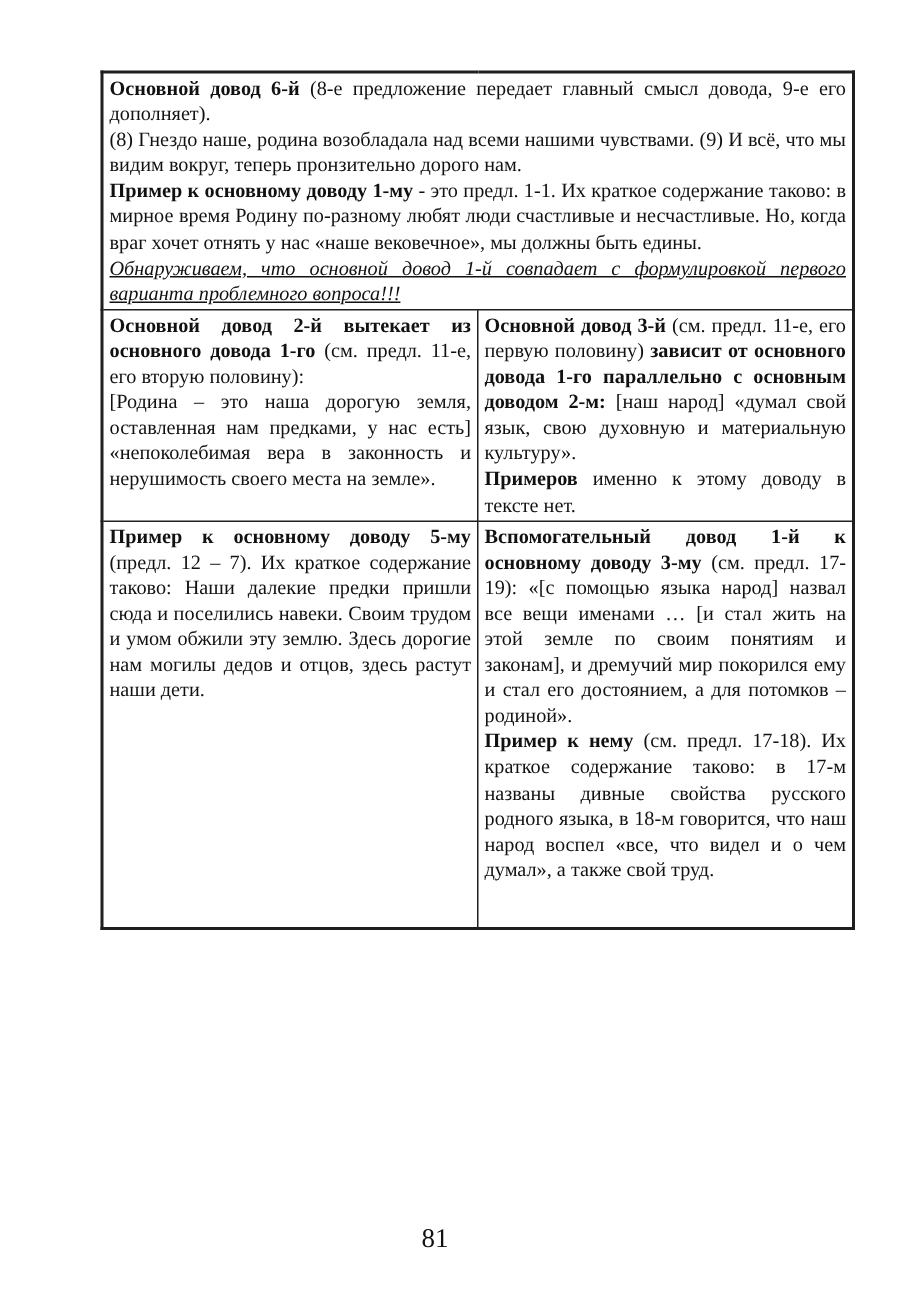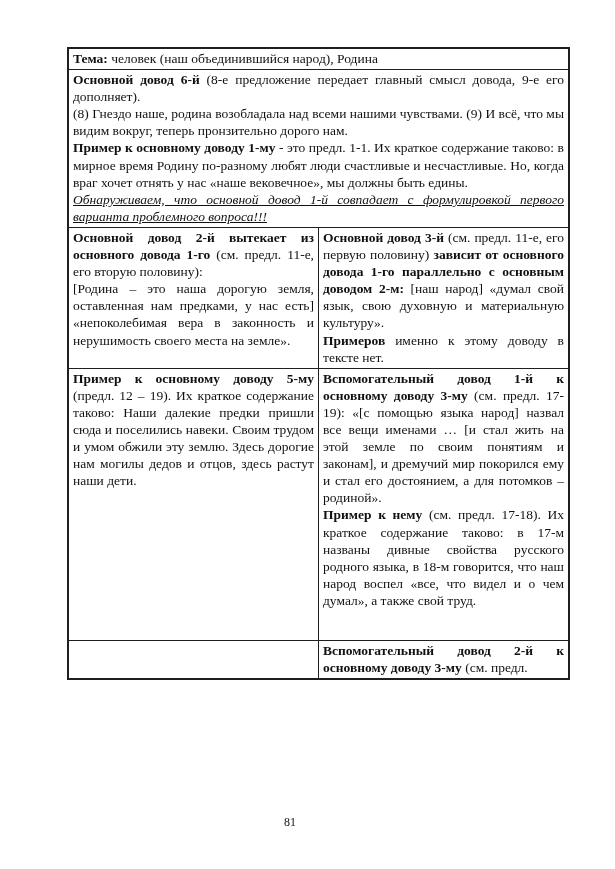--- a/index.html
+++ b/index.html
@@ -46,66 +46,55 @@
   .b{font-weight:bold;}
   .i{font-style:italic;text-decoration:underline;}
   
   tr.row-4 td{height:272px;}
   tr.row-5 td{height:35px;}
   .page-num{
     position:absolute;
     left:0;top:815px;
     width:580px;
     text-align:center;
-    font-size:12px;
+    font-size:18px;
     font-family:"Liberation Serif", serif;
   }
 </style>
 </head>
 <body>
 
 <div class="content">
 
   <table class="doc">
     <tbody>
-        <tr class="row-0">
-          <td colspan="2" class="full">
-            <div class="para"><span class="b">Тема:</span><span> человек (наш объединившийся народ), Родина</span></div>
-          </td>
-        </tr>
         <tr class="row-2">
           <td colspan="2" class="full">
             <div class="para"><span class="b">Основной довод 6-й</span><span> (8-е предложение передает главный смысл довода, 9-е его дополняет).</span></div>
             <div class="para"><span> (8) Гнездо наше, родина возобладала над всеми нашими чувствами. (9) И всё, что мы видим вокруг,  теперь пронзительно дорого нам.</span></div>
             <div class="para"><span class="b">Пример к основному доводу 1-му</span><span> - это предл. 1-1. Их краткое содержание таково: в мирное время Родину по-разному любят люди счастливые и несчастливые. Но, когда враг хочет отнять  у нас «наше вековечное», мы должны быть едины.</span></div>
             <div class="para"><span class="i">Обнаруживаем, что основной довод 1-й совпадает с формулировкой первого варианта проблемного вопроса!!!</span></div>
           </td>
         </tr>
         <tr class="row-3">
           <td class="half">
             <div class="para"><span class="b">Основной довод 2-й вытекает из основного довода 1-го</span><span> (см. предл. 11-е, его вторую половину):</span></div>
             <div class="para"><span>[Родина – это наша дорогую земля, оставленная нам предками, у нас есть] «непоколебимая вера в законность и нерушимость своего места на земле».</span></div>
           </td>
           <td class="half">
             <div class="para"><span class="b">Основной довод 3-й</span><span> (см. предл. 11-е, его первую половину) </span><span class="b">зависит от основного довода 1-го параллельно с основным доводом 2-м:</span><span> [наш народ] «думал свой язык, свою духовную и материальную культуру».</span></div>
             <div class="para"><span class="b">Примеров</span><span> именно к этому доводу в тексте нет.</span></div>
           </td>
         </tr>
         <tr class="row-4">
           <td class="half">
-            <div class="para"><span class="b">Пример к основному доводу 5-му</span><span> (предл. 12 – 19). Их краткое содержание таково: Наши далекие предки пришли сюда и поселились навеки. Своим трудом и умом обжили эту землю. Здесь дорогие нам могилы дедов и отцов, здесь растут наши дети.</span></div>
+            <div class="para"><span class="b">Пример к основному доводу 5-му</span><span> (предл. 12 – 7). Их краткое содержание таково: Наши далекие предки пришли сюда и поселились навеки. Своим трудом и умом обжили эту землю. Здесь дорогие нам могилы дедов и отцов, здесь растут наши дети.</span></div>
           </td>
           <td class="half">
             <div class="para"><span class="b">Вспомогательный довод 1-й к основному доводу 3-му</span><span> (см. предл. 17-19): «[с помощью языка народ] назвал все вещи именами … [и стал жить на этой земле по своим понятиям и законам], и дремучий мир покорился ему и стал его достоянием, а для потомков – родиной».</span></div>
             <div class="para"><span class="b">Пример к нему</span><span> (см. предл. 17-18). Их краткое содержание таково: в 17-м названы дивные свойства русского родного языка, в 18-м говорится, что наш народ воспел «все, что видел и о чем думал», а также свой труд.</span></div>
-          </td>
-        </tr>
-        <tr class="row-5">
-          <td class="half"></td>
-          <td class="half">
-            <div class="para"><span class="b">Вспомогательный довод 2-й к основному доводу 3-му</span><span> (см. предл.</span></div>
           </td>
         </tr>
       </tbody>
   </table>
 </div>
 
 <div class="page-num">81</div>
 
 </body></html>

